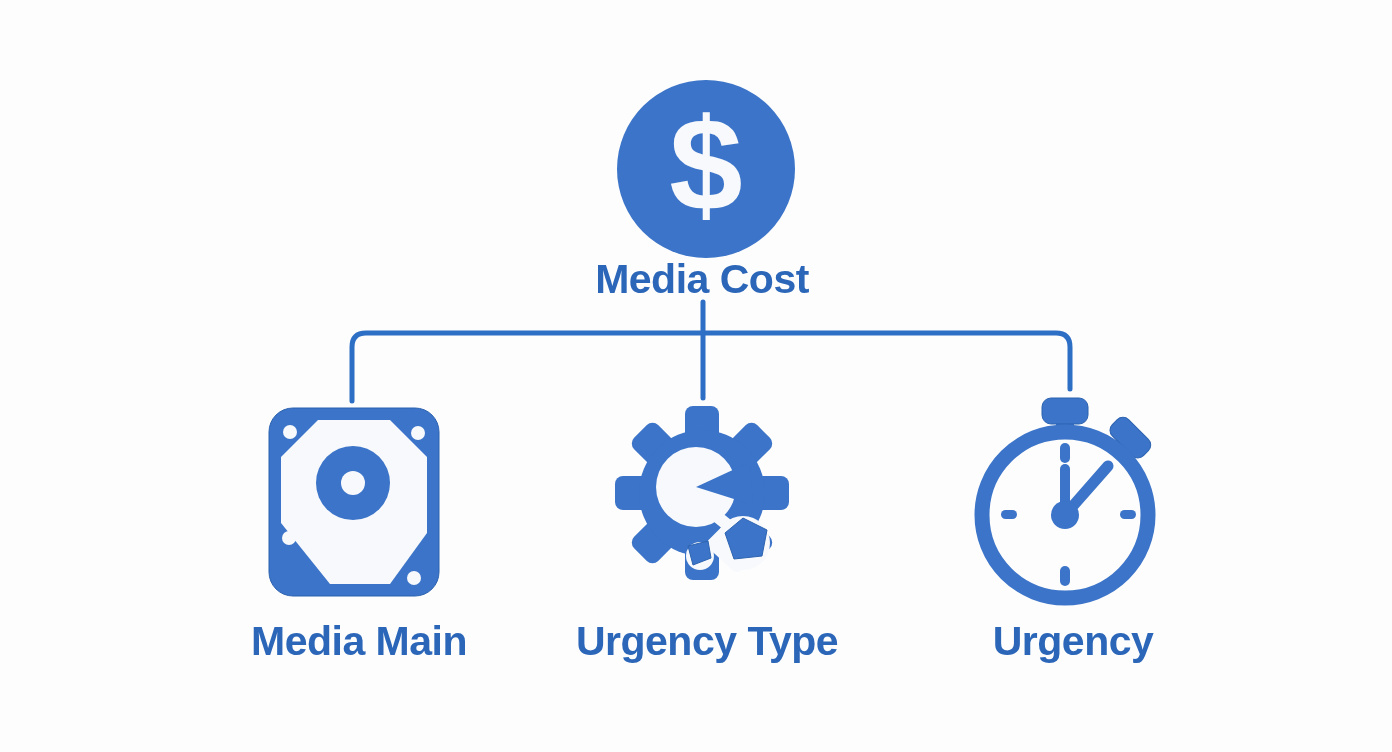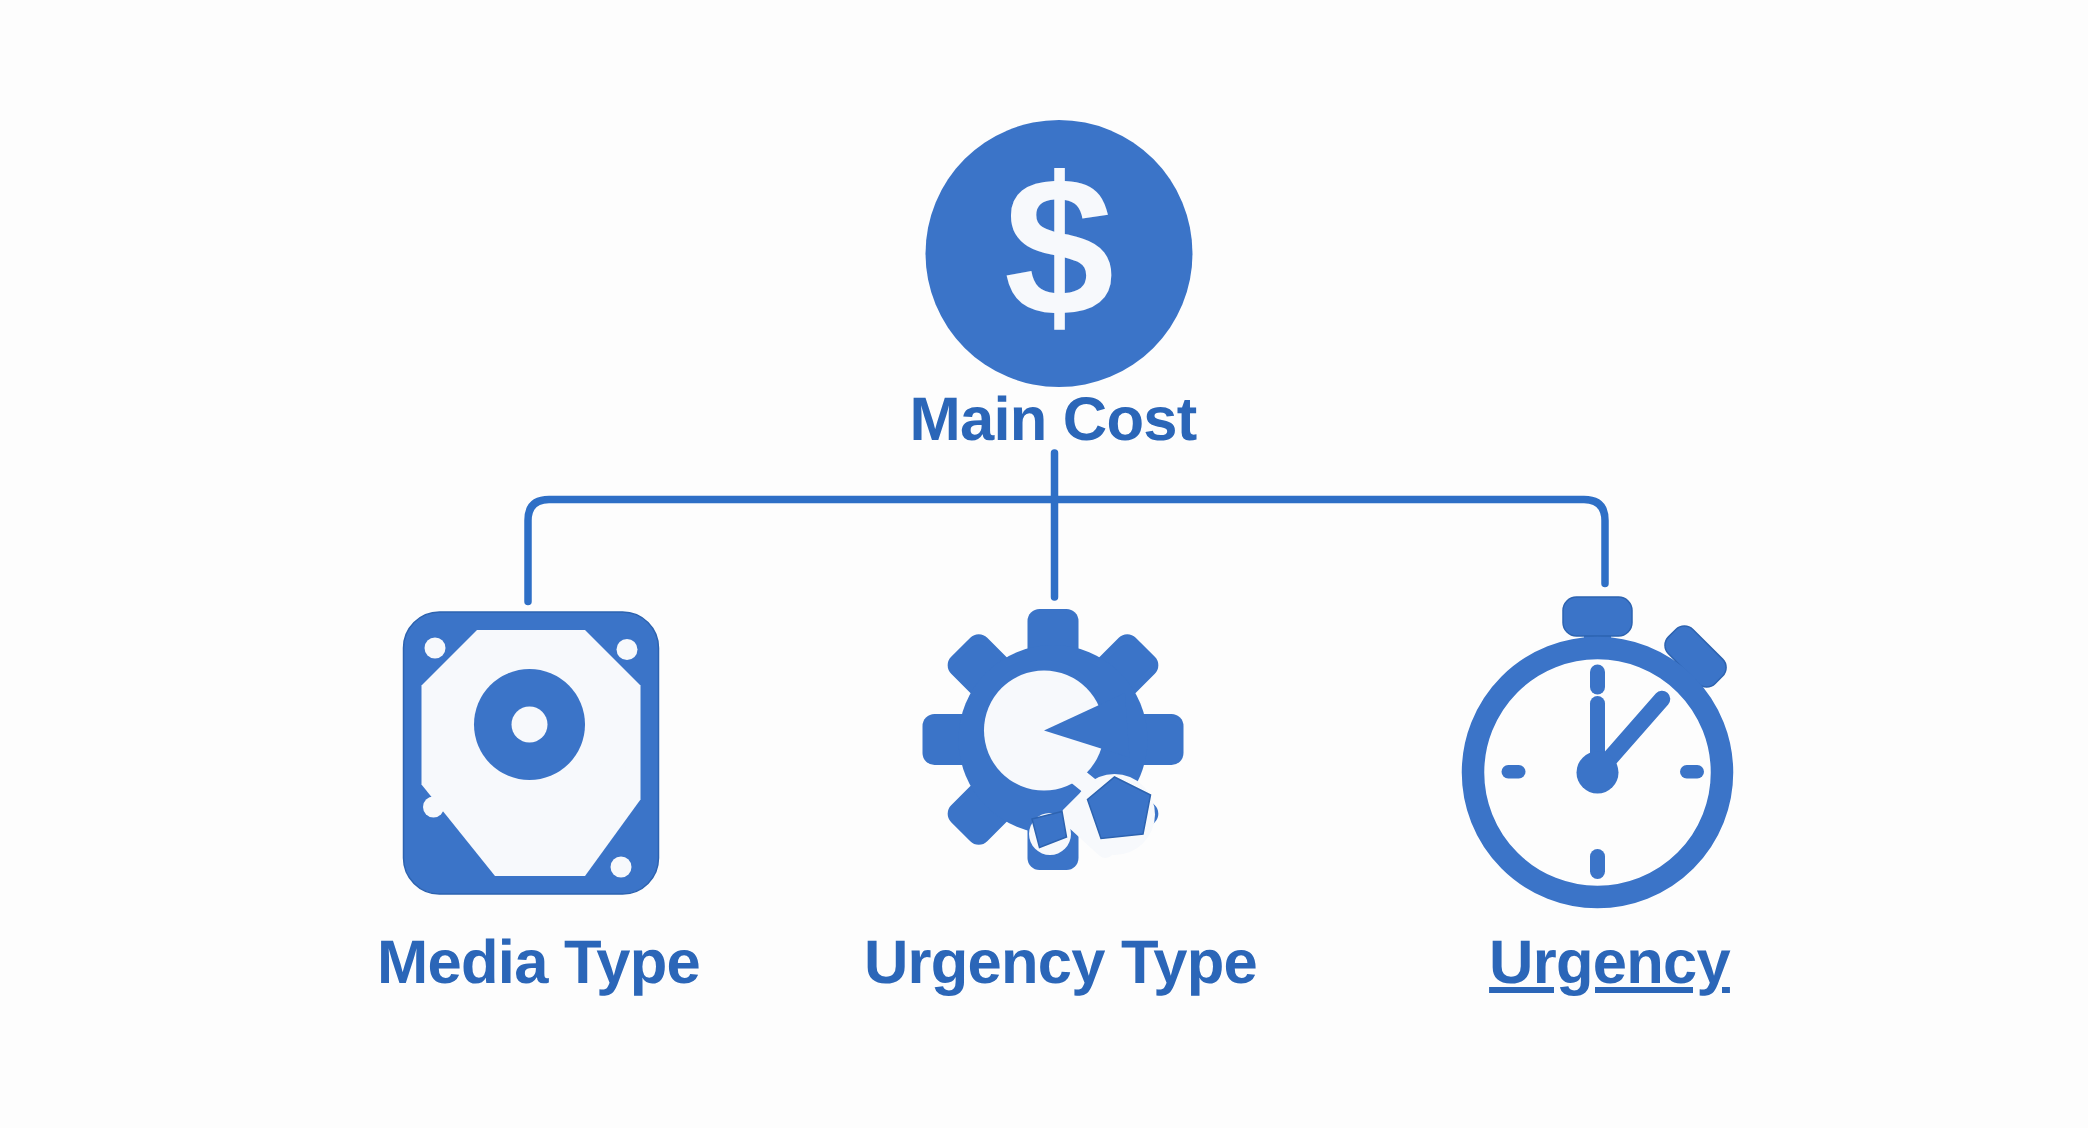--- a/index.html
+++ b/index.html
@@ -53,37 +53,37 @@
 
   <svg id="connectors" class="abs" style="left:0; top:0;" width="1392" height="752">
     <path d="M 703 302 L 703 398" stroke-linecap="round"></path>
     <path d="M 352 401 L 352 347 Q 352 333 366 333 L 1056 333 Q 1070 333 1070 347 L 1070 389" stroke-linecap="round"></path>
   </svg>
 
   <div>
     <div id="dollar-circle">
       <span id="dollar-symbol">$</span>
     </div>
-    <div class="node-label" style="left:702px; top:256px;">Main Cost</div>
+    <div class="node-label" style="left:702px; top:256px;">Media Cost</div>
   </div>
 
   <div>
     <svg class="abs" style="left:268px; top:407px;" width="172" height="190" viewBox="0 0 172 190">
       <rect class="fb" x="1" y="1" width="170" height="188" rx="24"></rect>
       <polygon class="fw" points="50,13 122,13 159,50 159,126 122,177 62,177 13,116 13,50"></polygon>
       <circle class="fb-ns" cx="85" cy="76" r="37"></circle>
       <circle class="fw" cx="85" cy="76" r="12"></circle>
       <line class="sw" x1="55" y1="153" x2="98" y2="153" stroke-width="17" stroke-linecap="round"></line>
       <line class="sw" x1="95" y1="150" x2="141" y2="106" stroke-width="17" stroke-linecap="round"></line>
       <circle class="fw" cx="22" cy="25" r="7"></circle>
       <circle class="fw" cx="150" cy="26" r="7"></circle>
       <circle class="fw" cx="21" cy="131" r="7"></circle>
       <circle class="fw" cx="146" cy="171" r="7"></circle>
     </svg>
-    <div class="node-label" style="left:359px; top:618px;">Media Type</div>
+    <div class="node-label" style="left:359px; top:618px;">Media Main</div>
   </div>
 
   <div>
     <svg class="abs" style="left:610px; top:406px;" width="185" height="180" viewBox="0 0 185 180">
       <g class="fb-ns">
         <rect x="75" y="0" width="34" height="36" rx="8" transform="rotate(0 92 87)"></rect>
         <rect x="75" y="0" width="34" height="36" rx="8" transform="rotate(45 92 87)"></rect>
         <rect x="75" y="0" width="34" height="36" rx="8" transform="rotate(90 92 87)"></rect>
         <rect x="75" y="0" width="34" height="36" rx="8" transform="rotate(135 92 87)"></rect>
         <rect x="75" y="0" width="34" height="36" rx="8" transform="rotate(180 92 87)"></rect>
@@ -113,16 +113,16 @@
       </g>
       <circle class="sb" cx="92" cy="119" r="83" stroke-width="15"></circle>
       <rect class="fb-ns" x="87" y="47" width="10" height="20" rx="5"></rect>
       <rect class="fb-ns" x="87" y="170" width="10" height="20" rx="5"></rect>
       <rect class="fb-ns" x="147" y="114" width="16" height="9" rx="4.5"></rect>
       <rect class="fb-ns" x="28" y="114" width="16" height="9" rx="4.5"></rect>
       <rect class="fb-ns" x="87" y="68" width="10" height="56" rx="5"></rect>
       <line class="sb" x1="92" y1="119" x2="135" y2="70" stroke-width="11" stroke-linecap="round"></line>
       <circle class="fb-ns" cx="92" cy="119" r="14"></circle>
     </svg>
-    <div class="node-label" style="left:1073px; top:618px;text-decoration:underline;">Urgency</div>
+    <div class="node-label" style="left:1073px; top:618px;">Urgency</div>
   </div>
 
 </div>
 
 </body></html>

